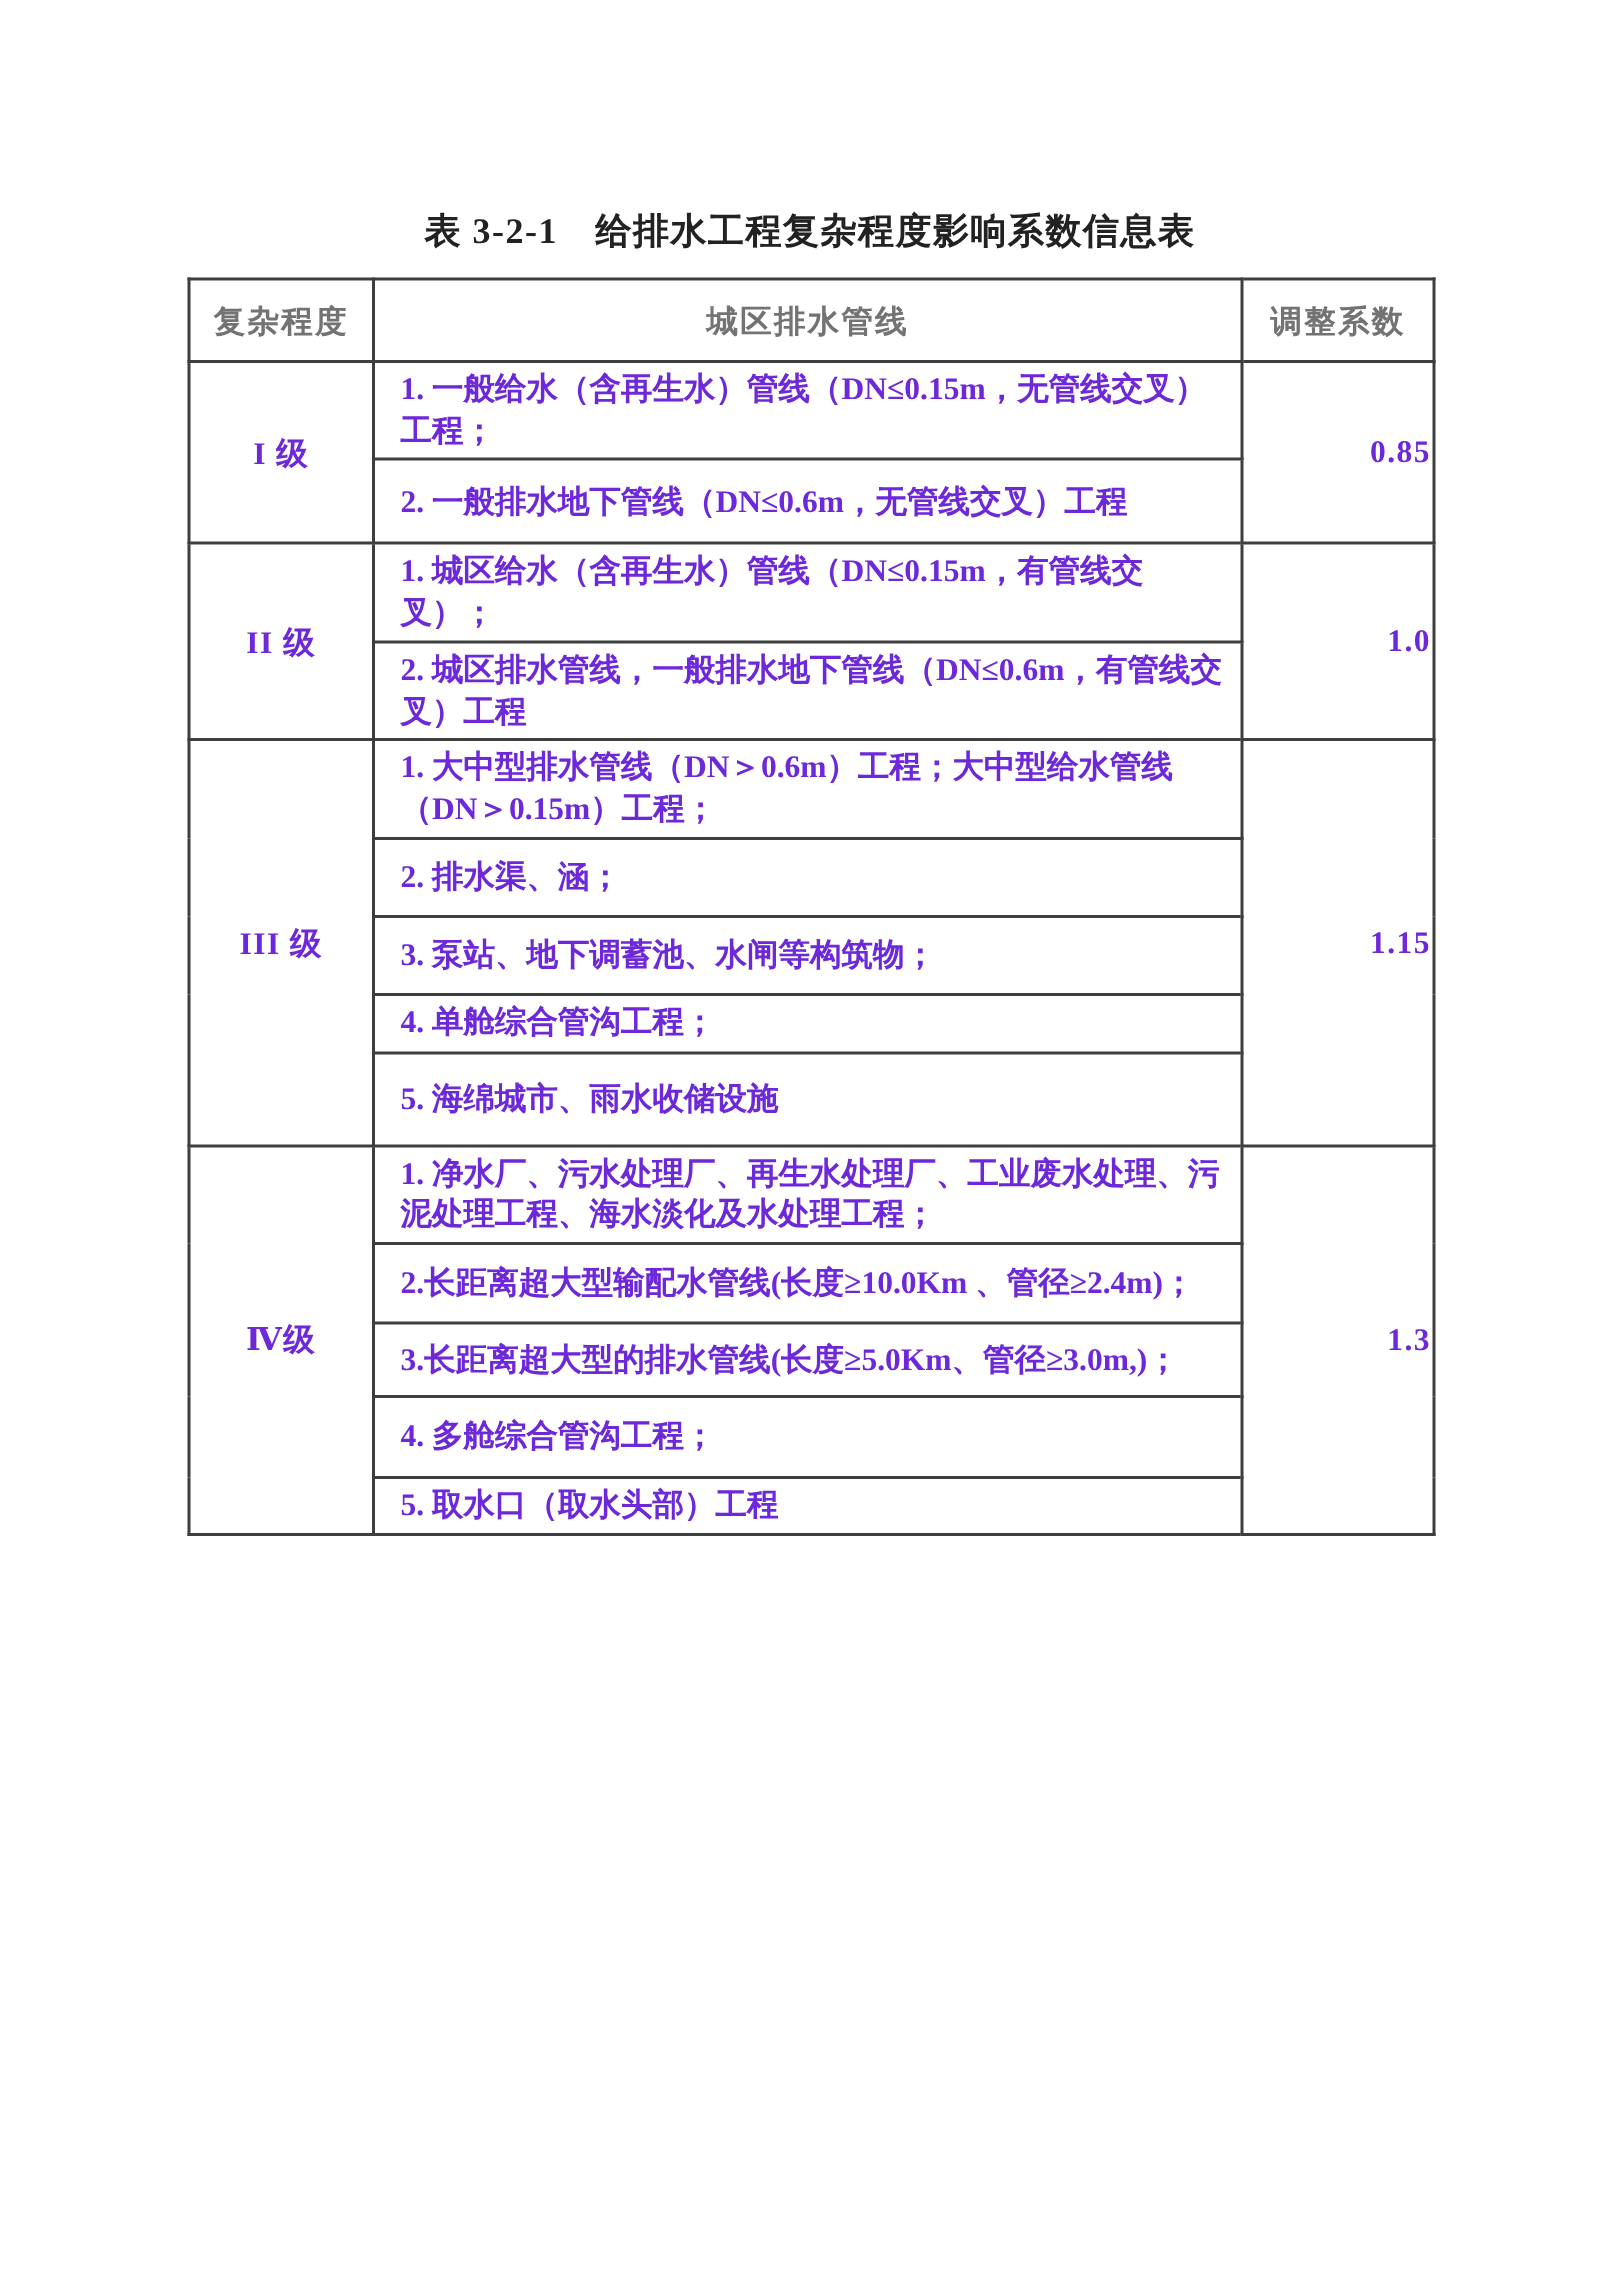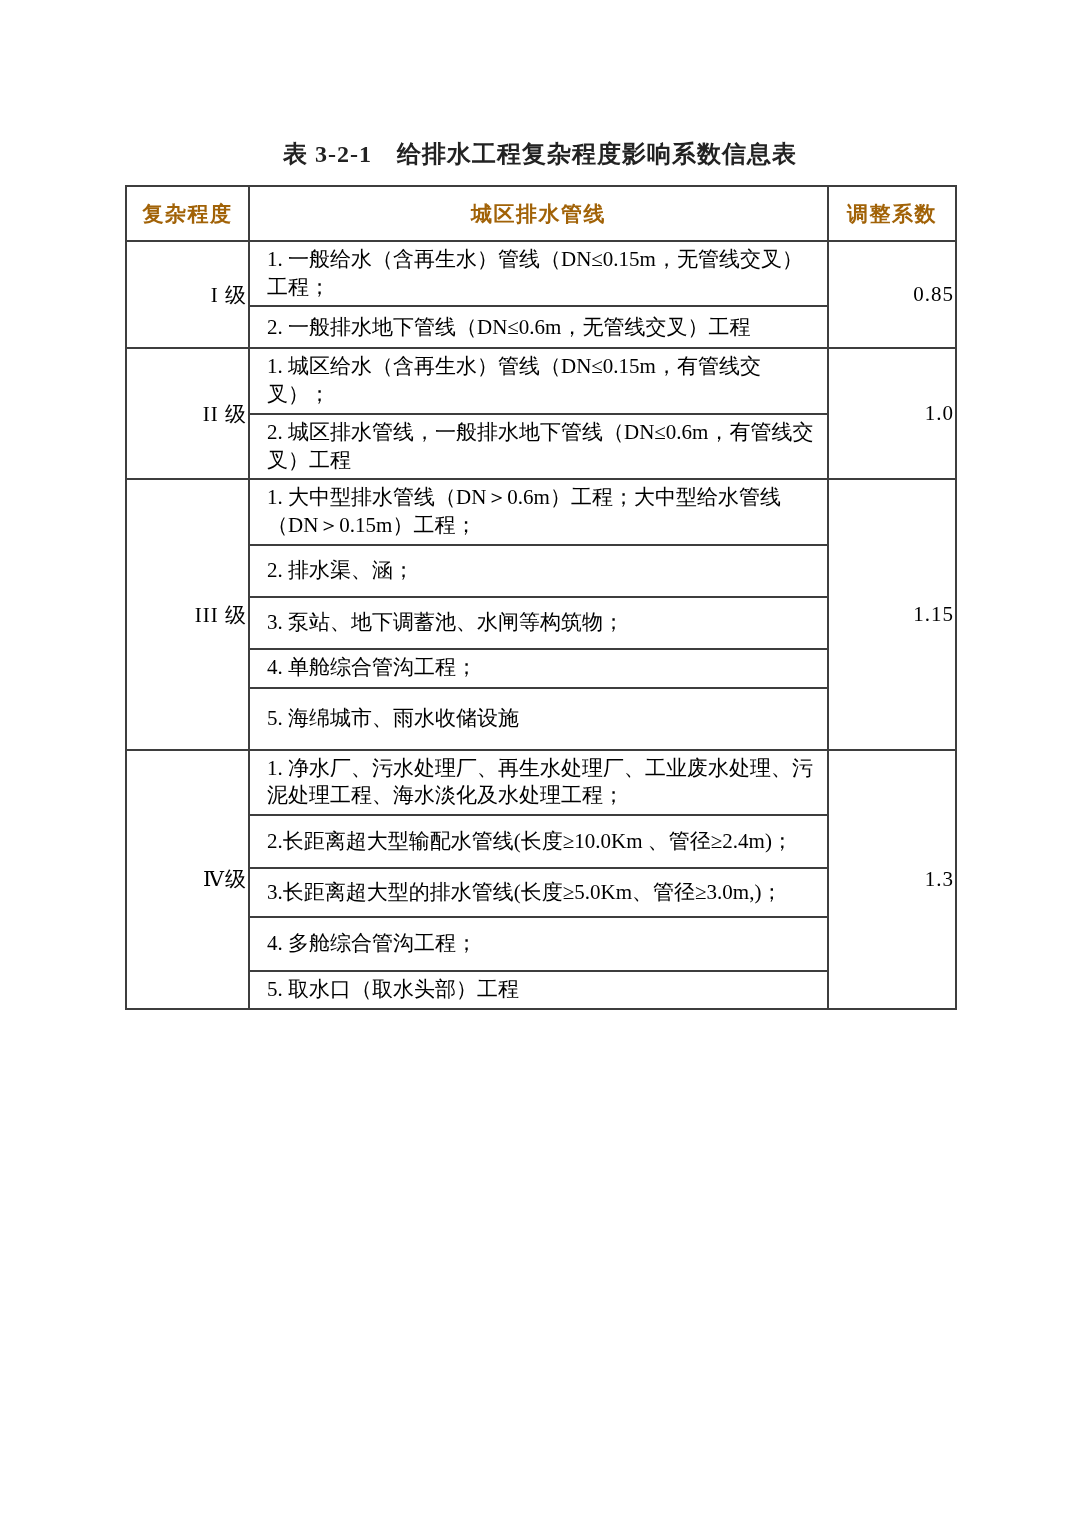--- a/index.html
+++ b/index.html
@@ -37,32 +37,33 @@
     top: 185px;
     left: 125px;
     width: 830px;
     border-collapse: collapse;
     table-layout: fixed;
     border: 2px solid #3e3e3e;
   }
   .main-table th, .main-table td {
     border: 2px solid #3e3e3e;
     font-size: 21px;
-    color: #000000;
+    color: #6d28d9;
+    font-weight: bold;
   }
   .main-table th {
     height: 55px;
     font-weight: bold;
     text-align: center;
     vertical-align: middle;
     letter-spacing: 1.5px;
-    color: #a16207;
+    color: #737373;
   }
   td.lvl {
-    text-align: right;
+    text-align: center;
     vertical-align: middle;
     letter-spacing: 1px;
   }
   td.cond {
     text-align: left;
     vertical-align: middle;
     padding: 4px 12px 4px 17px;
     line-height: 1.32;
   }
   td.coef {
@@ -92,21 +93,21 @@
         <th>调整系数</th>
       </tr>
     </thead>
     <tbody>
 
       <tr style="height:60px">
         <td class="lvl" rowspan="2">I 级</td>
         <td class="cond">1. 一般给水（含再生水）管线（DN≤0.15m，无管线交叉）工程；</td>
         <td class="coef" rowspan="2">0.85</td>
       </tr>
-      <tr style="height:42px">
+      <tr style="height:56px">
         <td class="cond">2. 一般排水地下管线（DN≤0.6m，无管线交叉）工程</td>
       </tr>
 
       <tr style="height:50px">
         <td class="lvl" rowspan="2">II 级</td>
         <td class="cond">1. 城区给水（含再生水）管线（DN≤0.15m，有管线交叉）；</td>
         <td class="coef" rowspan="2">1.0</td>
       </tr>
       <tr style="height:62px">
         <td class="cond">2. 城区排水管线，一般排水地下管线（DN≤0.6m，有管线交叉）工程</td>

